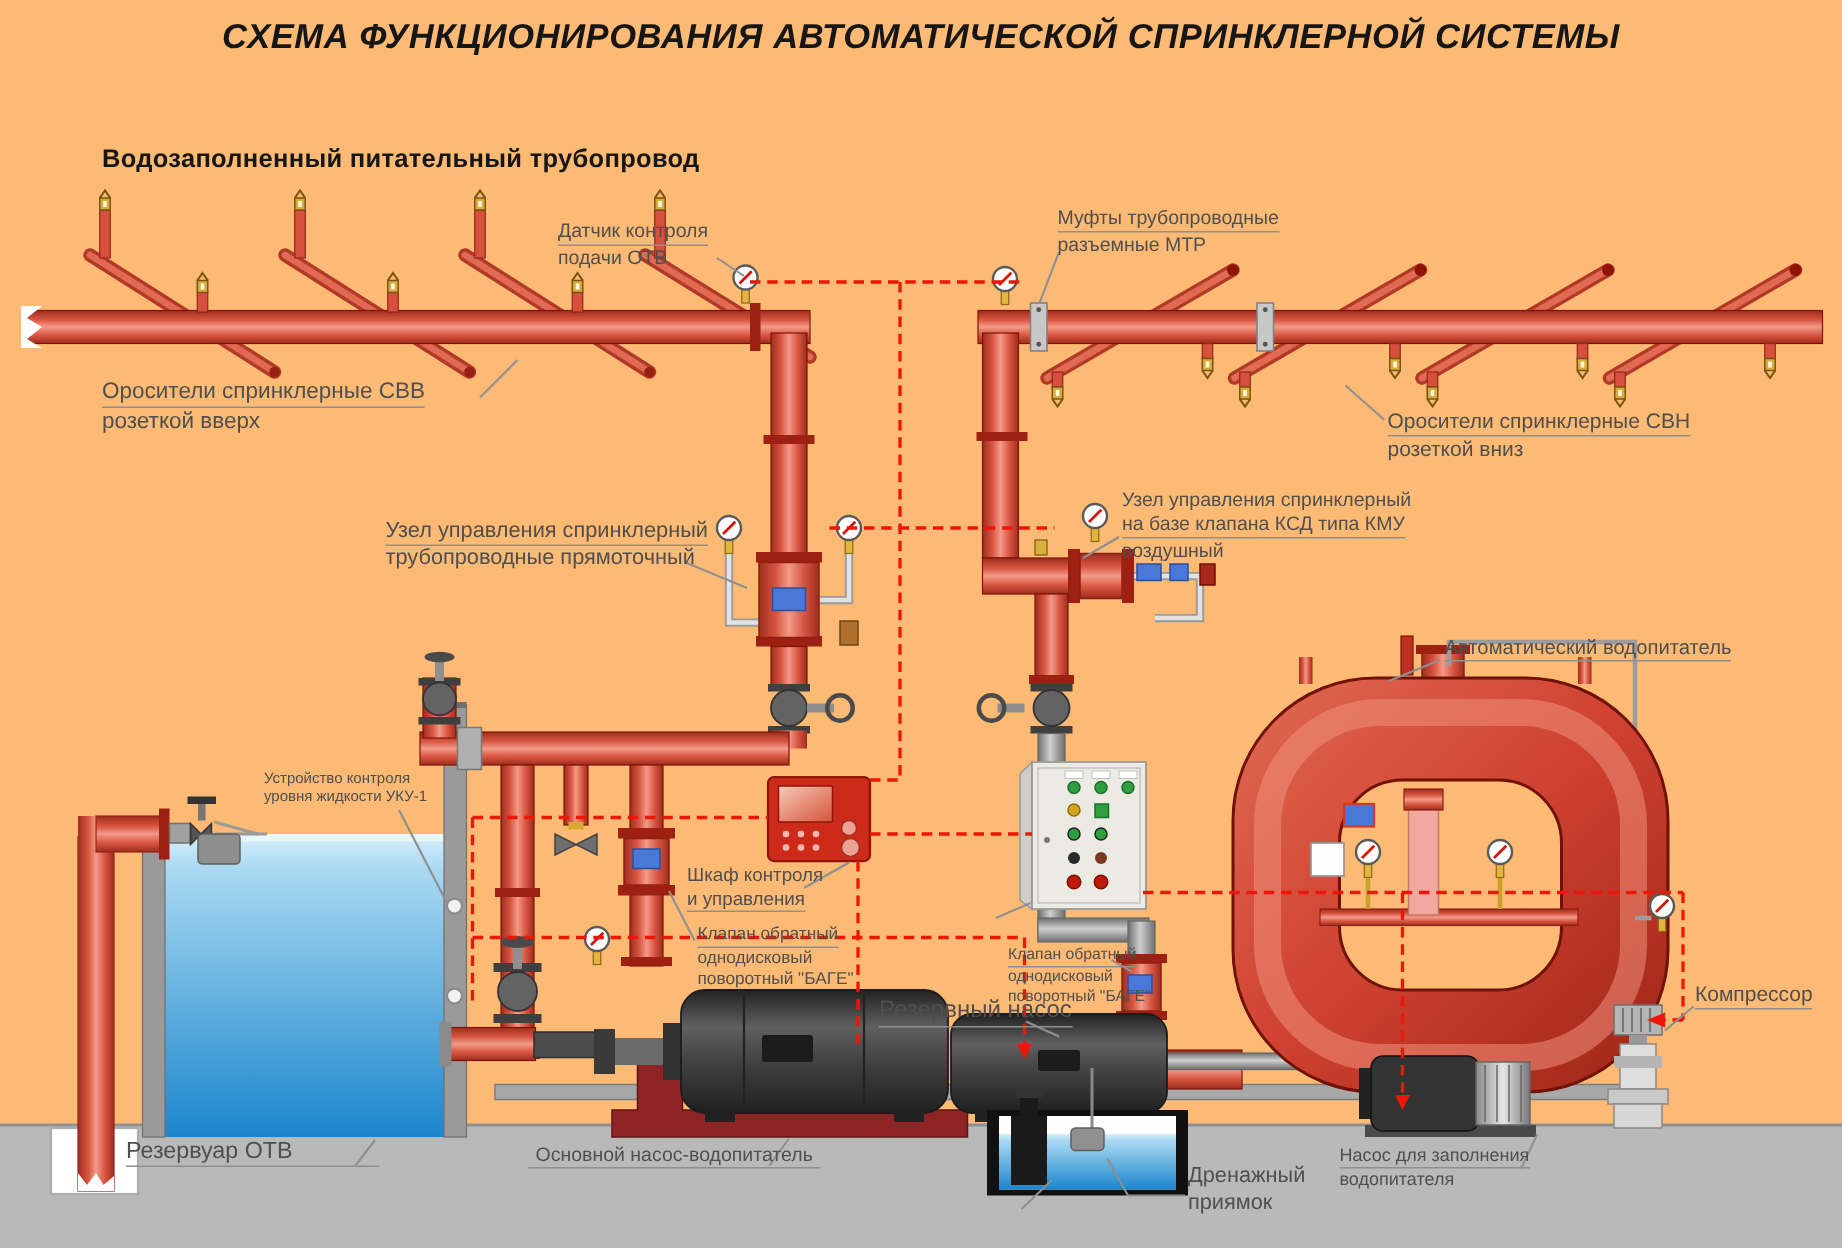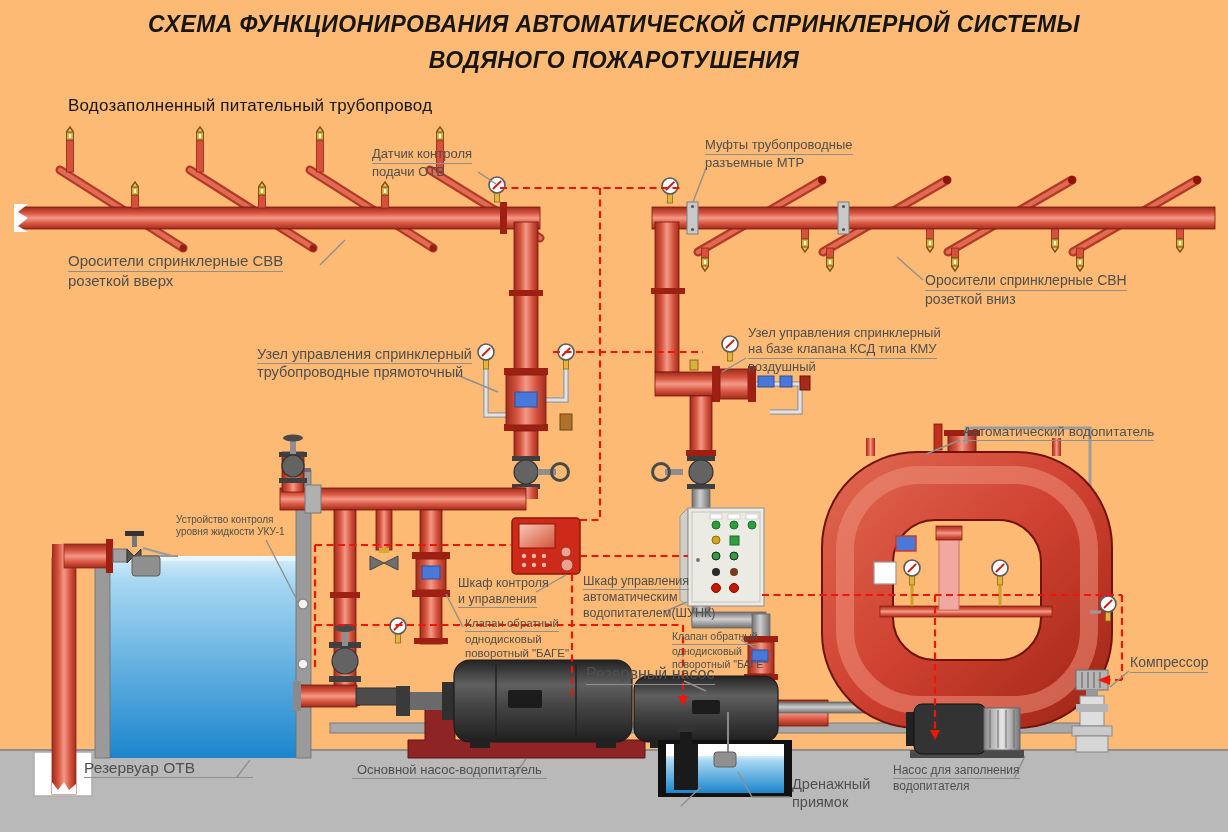--- a/index.html
+++ b/index.html
@@ -1,21 +1,21 @@
 <!DOCTYPE html>
 <html><head>
 <meta charset="utf-8">
 <style>
   html,body{margin:0;padding:0;background:#fff;}
   .stage{position:relative;width:1228px;height:832px;overflow:hidden;background:#fdba74;
          font-family:"Liberation Sans",sans-serif;}
   svg{position:absolute;left:0;top:0;}
   .title{position:absolute;left:0;top:6px;width:1228px;text-align:center;
          font-weight:bold;font-style:italic;color:#161616;font-size:23px;line-height:36px;letter-spacing:.4px;}
-  .sechead{position:absolute;font-weight:normal;color:#161616;font-size:17px;letter-spacing:.2px;}
+  .sechead{position:absolute;font-weight:bold;color:#161616;font-size:17px;letter-spacing:.2px;}
   .lbl{position:absolute;color:#4f4f4f;font-size:13px;line-height:1.24;white-space:nowrap;}
   .u{border-bottom:1.4px solid #8f8f8f;padding-bottom:1px;display:inline-block;line-height:1.12;}
 </style>
 </head>
 <body>
 
 <div class="stage">
 
 <svg width="1228" height="832" viewBox="0 0 1228 832">
 <defs>
@@ -467,21 +467,20 @@
   <line x1="237" y1="777" x2="250" y2="760"></line>
   <line x1="513" y1="777" x2="526" y2="759"></line>
   <line x1="681" y1="806" x2="701" y2="787"></line>
   <polyline points="790,797 752,797 738,772"></polyline>
   <line x1="1014" y1="779" x2="1025" y2="756"></line>
 </g>
 </svg>
 
 <div class="title">
   <div>СХЕМА ФУНКЦИОНИРОВАНИЯ АВТОМАТИЧЕСКОЙ СПРИНКЛЕРНОЙ СИСТЕМЫ</div>
-  <div>ВОДЯНОГО ПОЖАРОТУШЕНИЯ</div>
 </div>
 
 <div class="sechead" style="left:68px;top:96px">Водозаполненный питательный трубопровод</div>
 
 <div class="lbl" style="left:372px;top:146px">
   <span class="u">Датчик контроля</span><br>
   <span>подачи ОТВ</span>
 </div>
 
 <div class="lbl" style="left:705px;top:137px">
@@ -517,25 +516,20 @@
 <div class="lbl" style="left:176px;top:514px;font-size:10px">
   <span>Устройство контроля</span><br>
   <span>уровня жидкости УКУ-1</span>
 </div>
 
 <div class="lbl" style="left:458px;top:576px;font-size:12.5px">
   <span>Шкаф контроля</span><br>
   <span class="u">и управления</span>
 </div>
 
-<div class="lbl" style="left:583px;top:574px;font-size:12.5px">
-  <span class="u">Шкаф управления</span><br>
-  <span>автоматическим</span><br>
-  <span>водопитателем(ШУНК)</span>
-</div>
 
 <div class="lbl" style="left:465px;top:616px;font-size:11.5px">
   <span class="u">Клапан обратный</span><br>
   <span>однодисковый</span><br>
   <span>поворотный "БАГЕ"</span>
 </div>
 
 <div class="lbl" style="left:672px;top:630px;font-size:10.5px">
   <span class="u">Клапан обратный</span><br>
   <span>однодисковый</span><br>

